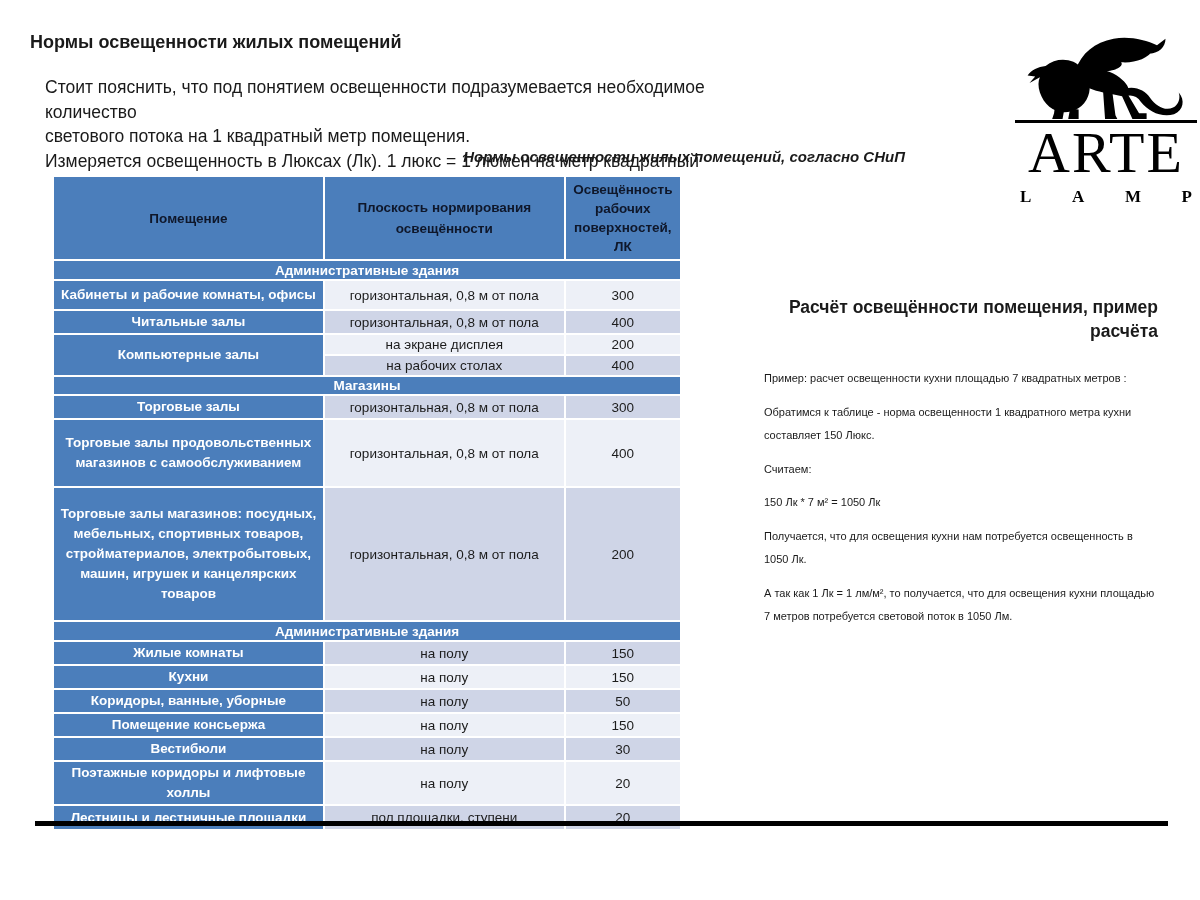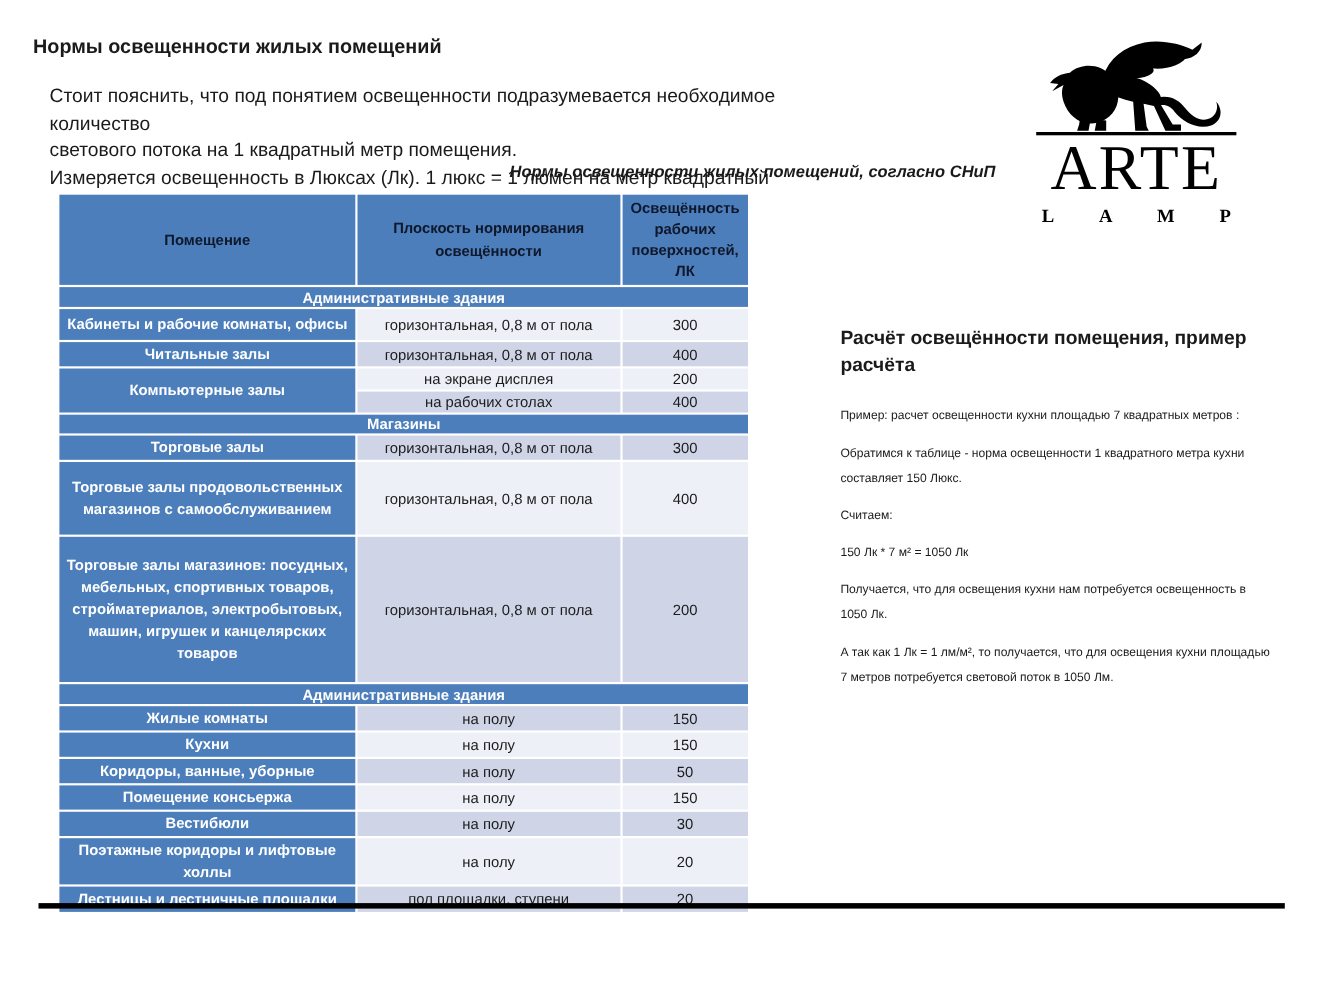--- a/index.html
+++ b/index.html
@@ -17,24 +17,24 @@
   .norms-table th,.norms-table td{text-align:center;vertical-align:middle;padding:1px 6px;
     font-size:13.5px;overflow:hidden;}
   .header-row th{background:#4B7EBB;color:#0f172a;font-weight:bold;line-height:21px;}
   .section-cell{background:#4B7EBB;color:#ffffff;font-weight:bold;}
   .room-cell{background:#4B7EBB;color:#ffffff;font-weight:bold;font-size:13px;line-height:20px;padding:1px 10px;}
   .shade-light{background:#EDF0F7;}
   .shade-dark{background:#CFD5E7;}
   .val-cell{color:#1c1c1c;}
   
   .calc-block{position:absolute;left:764px;top:296px;width:394px;}
-  .calc-heading{font-size:17.5px;font-weight:bold;line-height:23.5px;margin:0 0 24px 0;}
+  .calc-heading{font-size:17.5px;font-weight:bold;line-height:23.5px;margin:0 0 24px 0;text-align:right;}
   .calc-block p{margin:0 0 10px 0;font-size:11px;line-height:23.5px;}
   
-  .logo{position:absolute;left:942px;top:30px;width:182px;}
+  .logo{position:absolute;left:1015px;top:30px;width:182px;}
   .logo-lion{display:block;margin:0 auto;}
   .logo-line{height:3px;background:#000;margin-top:0px;}
   .logo-name{font-family:"Liberation Serif",serif;font-size:58px;line-height:56px;
     text-align:center;letter-spacing:2px;color:#000;margin-top:2px;}
   .logo-sub{display:flex;justify-content:space-between;font-family:"Liberation Serif",serif;
     font-size:17px;font-weight:600;color:#000;margin-top:6px;padding:0 5px;}
   
   .bottom-rule{position:absolute;left:35px;top:821px;width:1133px;height:5px;background:#000;}
 </style>
 </head>

